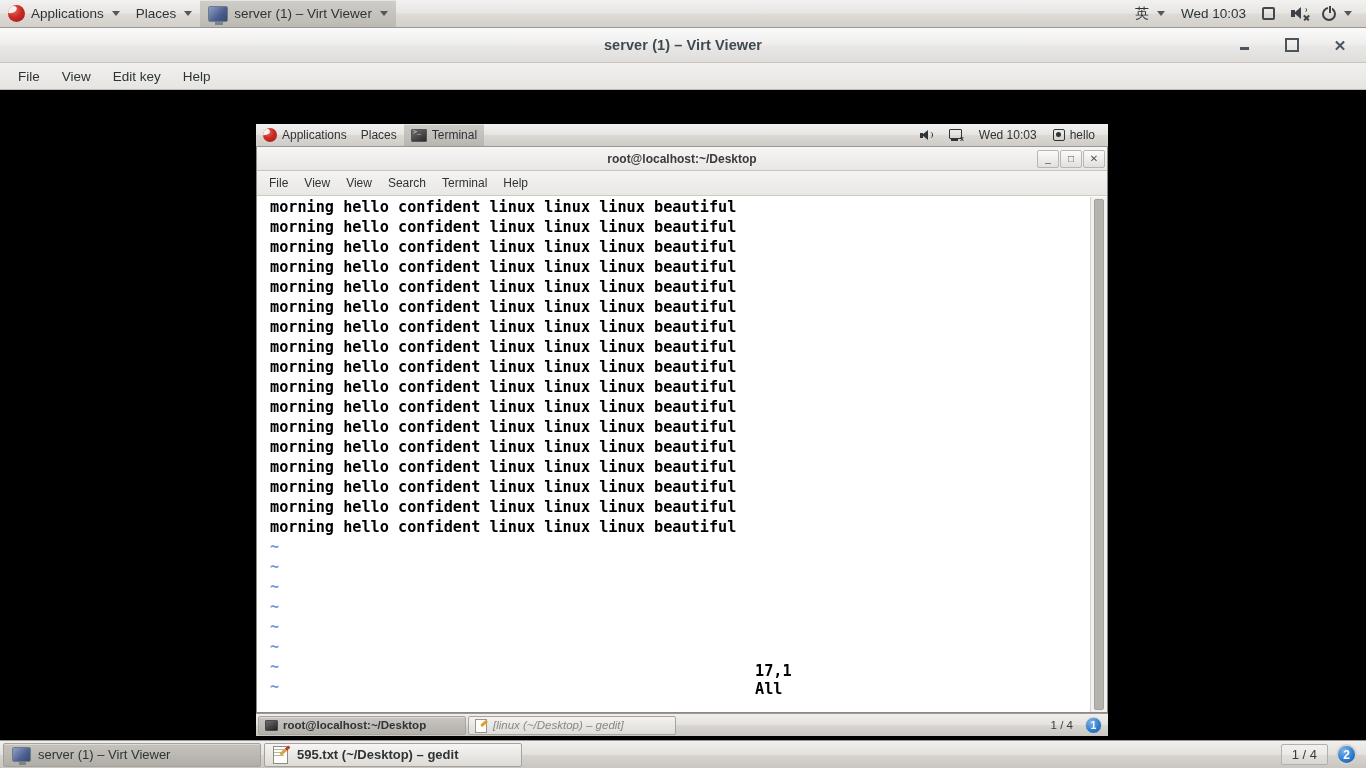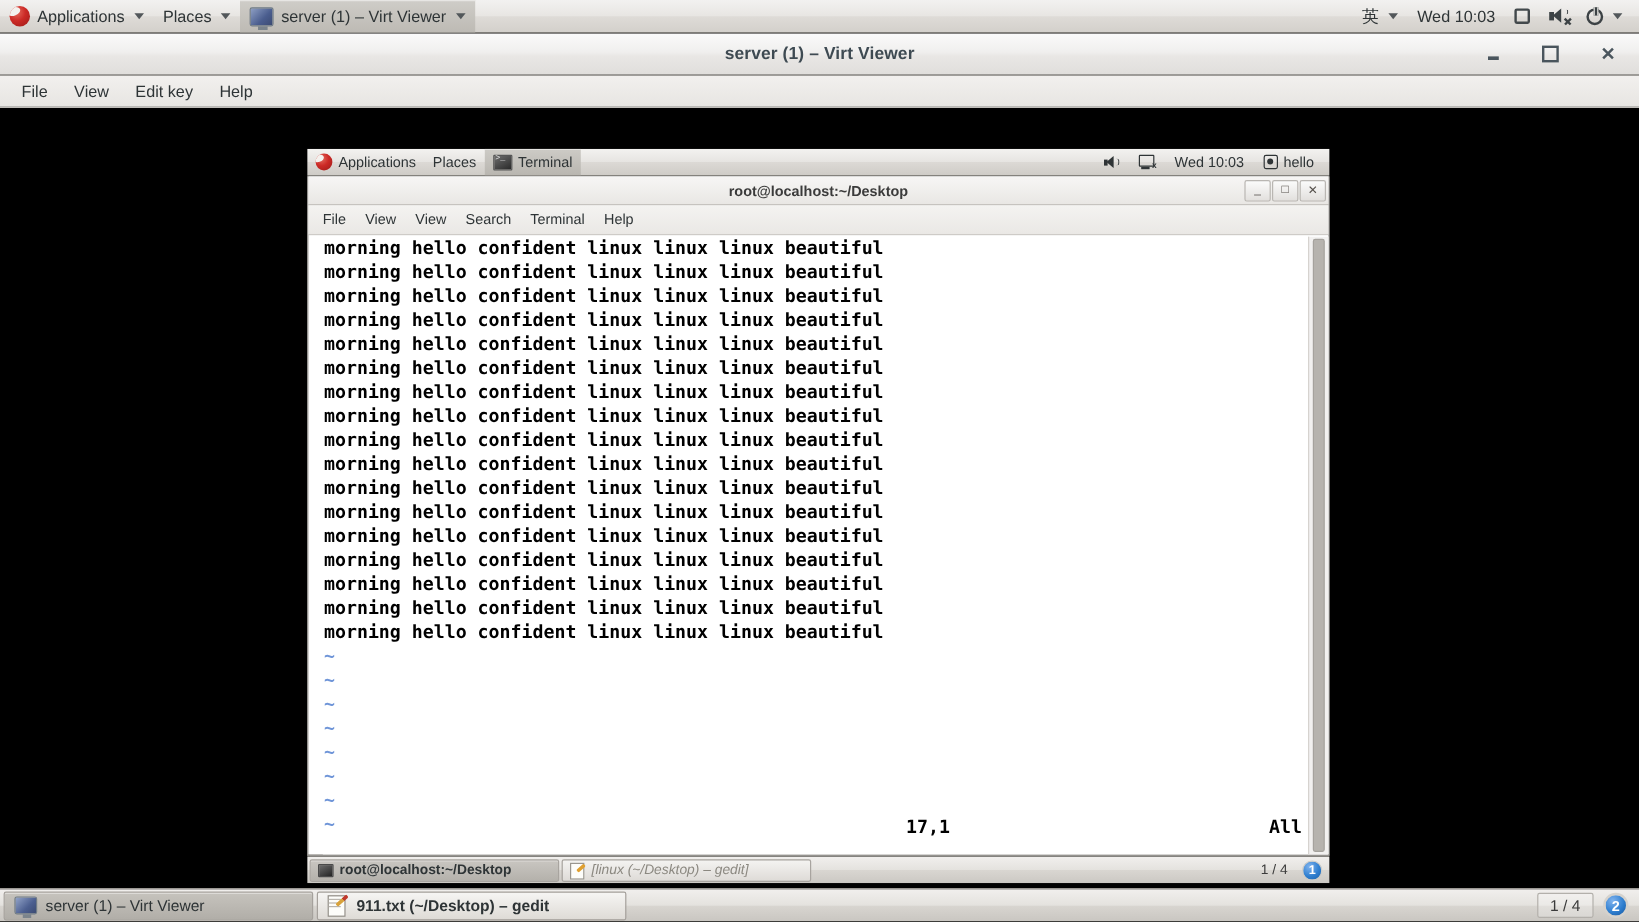--- a/index.html
+++ b/index.html
@@ -128,21 +128,21 @@
     font-family:"DejaVu Sans Mono","Liberation Mono",monospace;
     font-size:15.2px;line-height:20px;font-weight:bold;
     color:#000;padding:0 0 0 1px;white-space:pre;
   }
   .tline{height:20px;}
   .tilde{color:#6f95d8;}
   .term-status{
     position:absolute;right:22px;bottom:14px;width:330px;
     font-family:"DejaVu Sans Mono","Liberation Mono",monospace;
     font-size:15.2px;font-weight:bold;color:#000;
-    display:flex;justify-content:space-between;
+    display:flex;justify-content:space-between;flex-direction:column;
   }
   .term-sb{position:absolute;right:0;top:0;width:17px;bottom:0;background:#f2f1f0;border-left:1px solid #d6d3cf;}
   .term-sb-thumb{position:absolute;left:3px;right:3px;top:2px;bottom:2px;background:#b6b3ae;border-radius:2px;border:1px solid #a5a29d;}
 
   
   .g-taskbar{
     position:absolute;left:0;bottom:0;width:852px;height:23px;
     background:linear-gradient(to bottom,#f1efed 0%,#e4e2de 50%,#d9d6d1 51%,#cbc8c3 100%);
     border-top:1px solid #9b9893;
     display:flex;align-items:center;padding:0 2px;font-size:11.5px;
@@ -355,21 +355,21 @@
 
   <div class="host-taskbar">
     <div class="ht-btn act">
       <span class="ht-ico-vv"></span>
       <span>server (1) – Virt Viewer</span>
     </div>
     <div class="ht-btn idle">
       <span class="ht-ico-gedit">
           <span></span>
         </span>
-      <span>911.txt (~/Desktop) – gedit</span>
+      <span>595.txt (~/Desktop) – gedit</span>
     </div>
     <div class="ht-right">
       <div class="ht-pages">1 / 4</div>
       <div class="ht-wsbadge">2</div>
     </div>
   </div>
 
 </div>
 
 </body></html>

